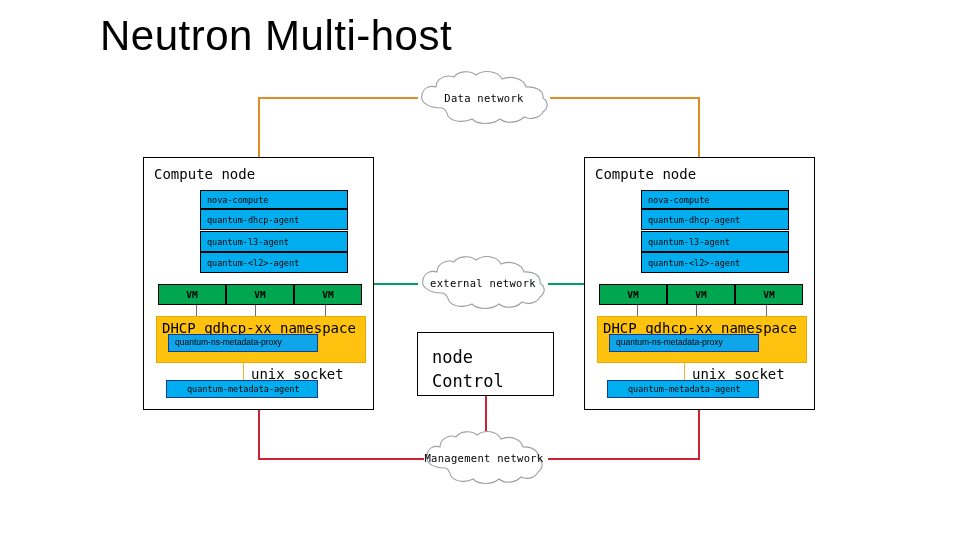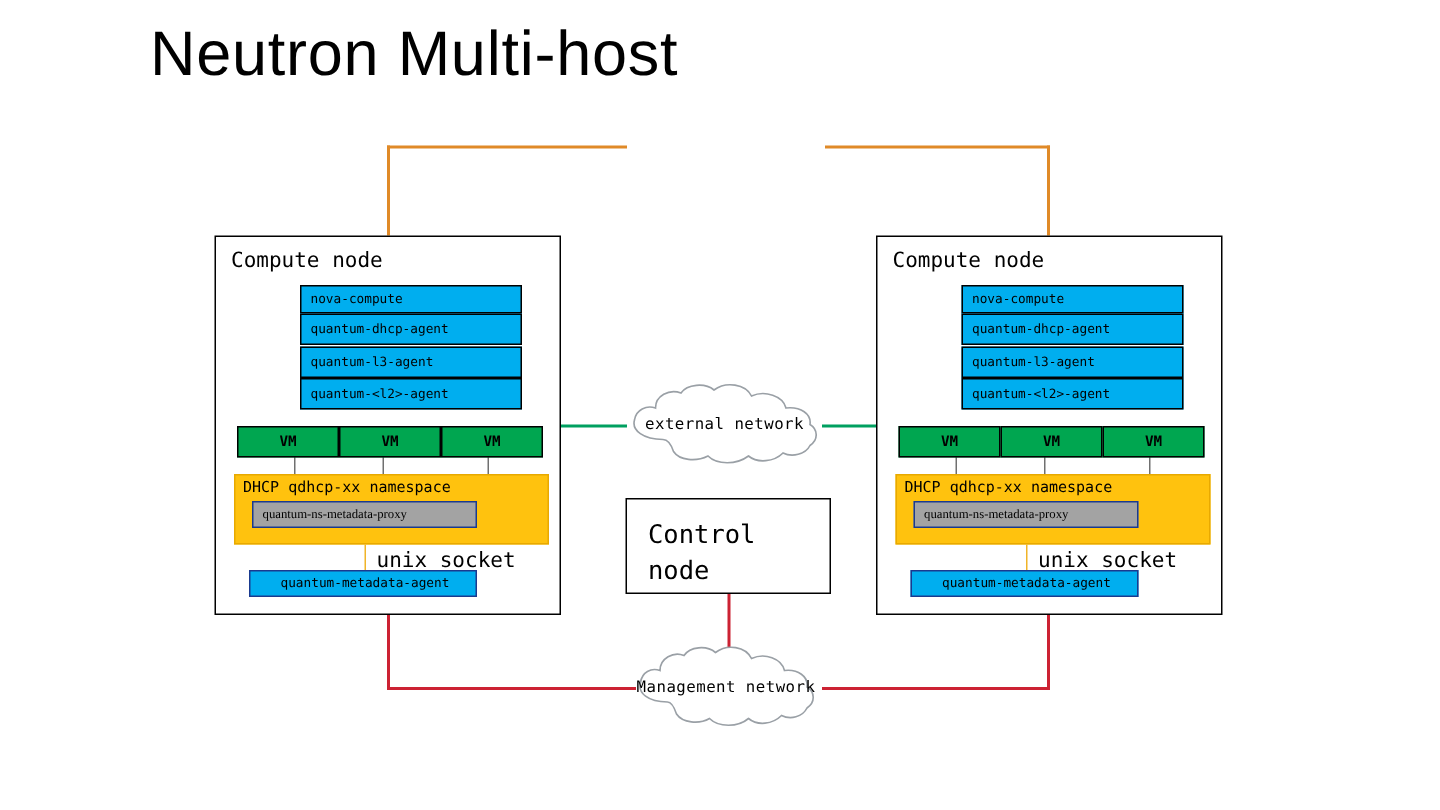--- a/index.html
+++ b/index.html
@@ -53,25 +53,25 @@
   }
 
   
   .ns{
     background:#FFC20E;border:1px solid #E8A900;
     box-sizing:border-box;
   }
   .ns-label{
     position:absolute;left:5px;top:3px;
     font-family:"DejaVu Sans Mono","Liberation Mono",monospace;
-    font-size:10px;color:#000;white-space:nowrap;
+    font-size:14px;color:#000;white-space:nowrap;
   }
   .proxy{
-    background:#a3a3a3;border:1px solid #1a3a8f;
-    font-family:Liberation Serif, serif;
+    background:#0ea5e9;border:1px solid #1a3a8f;
+    font-family:Liberation Sans, sans-serif;
     font-size:8.5px;color:#000;
     padding-left:6px;box-sizing:border-box;
     white-space:nowrap;overflow:visible;line-height:11px;
     padding-top:2px;
   }
   .mdagent{
     background:#00AEEF;border:1px solid #1a3a8f;
     font-family:"DejaVu Sans Mono","Liberation Mono",monospace;
     font-size:8.5px;color:#000;
     display:flex;align-items:center;padding-left:20px;
@@ -187,24 +187,35 @@
     <div class="ns-label">DHCP qdhcp-xx namespace</div>
   </div>
   <div class="abs proxy" style="left:609px;top:334px;width:150px;height:18px;">quantum-ns-metadata-proxy</div>
 
   <div class="abs line thin-v" style="left:684px;top:363px;height:22px;border-left-color:#F0B429;"></div>
   <div class="abs socket-label" style="left:692px;top:366px;">unix socket</div>
 
   <div class="abs mdagent" style="left:607px;top:380px;width:152px;height:18px;">quantum-metadata-agent</div>
 
   <div class="abs control" style="left:417px;top:332px;width:137px;height:64px;">
+    <div>node</div>
     <div>Control</div>
-    <div>node</div>
-  </div>
-
+  </div>
+
+  <div class="abs cloud-wrap" style="left:410px;top:70px;width:148px;height:56px;">
+    <svg width="148" height="56" viewBox="0 0 148 56" style="position:absolute;left:0;top:0;">
+      <path d="M32,38 C18,38 10,32 12,25 C13,18 20,15 26,17 C26,9 35,4 44,7
+               C48,1 60,0 66,5 C74,-1 88,1 92,9 C102,5 114,9 116,17
+               C126,16 134,21 133,28 C138,31 139,38 133,42
+               C130,48 120,50 114,47 C108,53 96,54 90,49
+               C82,55 68,55 62,49 C54,53 42,52 38,46
+               C36,40 34,38 32,38 Z" fill="#ffffff" stroke="#9aa0a6" stroke-width="1.1"></path>
+    </svg>
+    <div class="cloud-label">Data network</div>
+  </div>
 
   <div class="abs cloud-wrap" style="left:412px;top:255px;width:142px;height:56px;">
     <svg width="142" height="56" viewBox="0 0 142 56" style="position:absolute;left:0;top:0;">
       <path d="M30,38 C17,38 9,32 11,25 C12,18 19,15 25,17 C25,9 34,4 42,7
                C46,1 58,0 64,5 C72,-1 85,1 89,9 C98,5 110,9 112,17
                C122,16 129,21 128,28 C133,31 134,38 128,42
                C125,48 116,50 110,47 C104,53 93,54 87,49
                C79,55 66,55 60,49 C52,53 41,52 37,46
                C35,40 32,38 30,38 Z" fill="#ffffff" stroke="#9aa0a6" stroke-width="1.1"></path>
     </svg>

